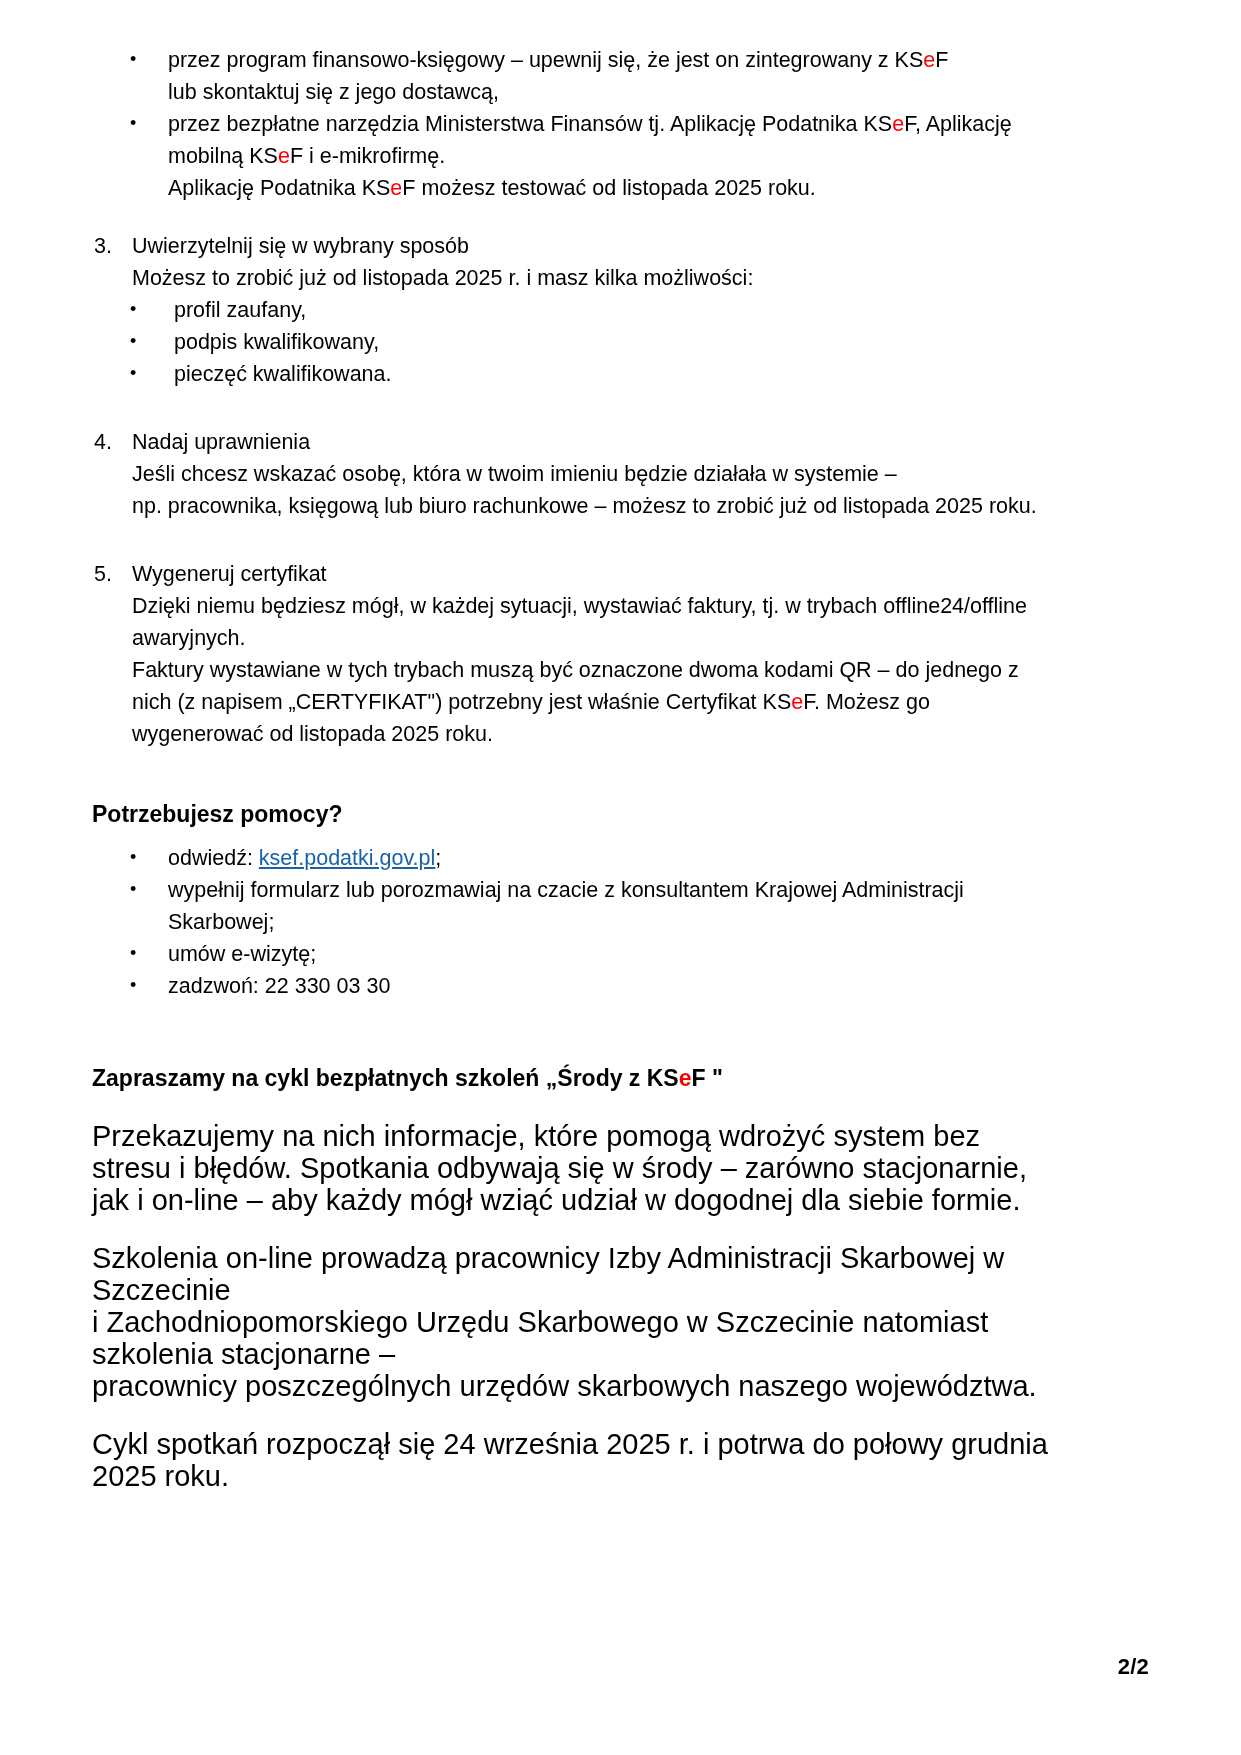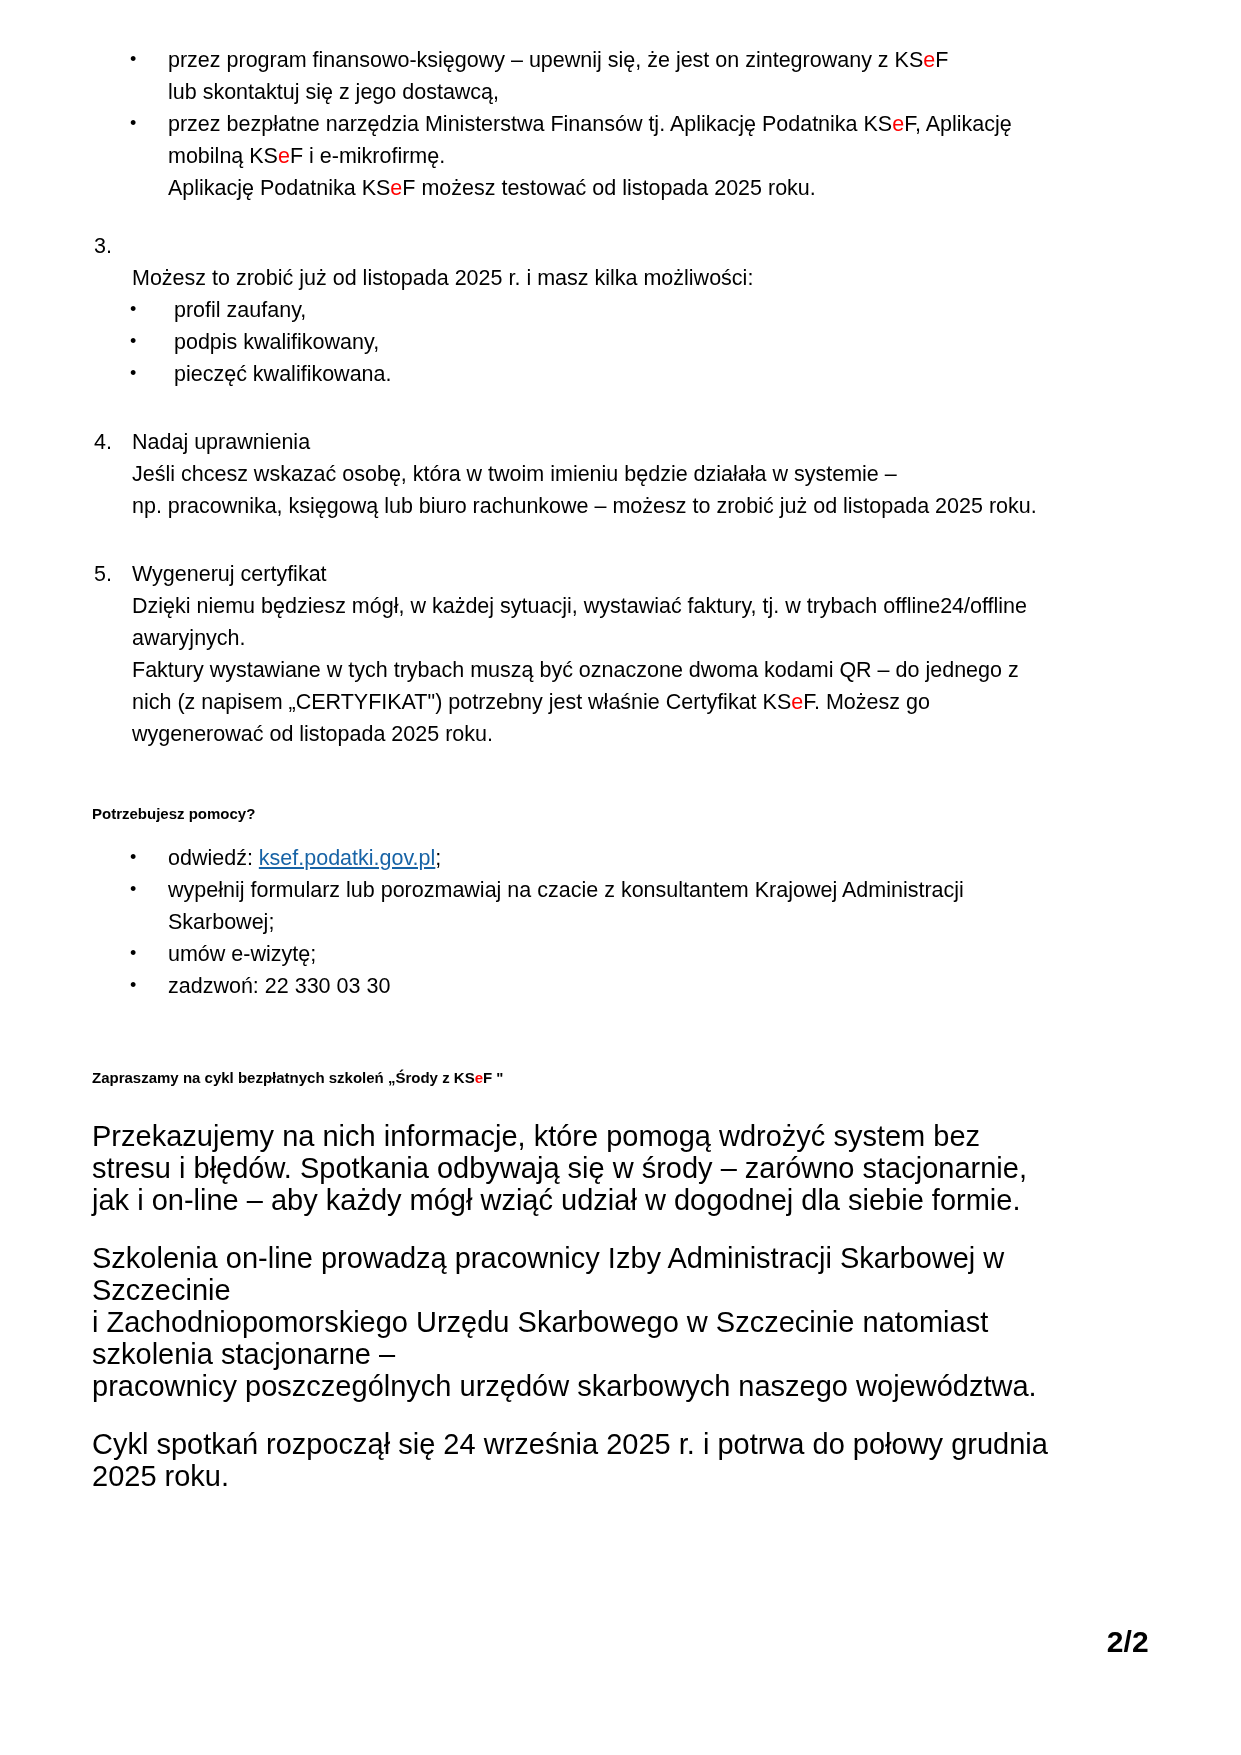--- a/index.html
+++ b/index.html
@@ -73,42 +73,42 @@
     padding-left: 6px;
   }
 
   b, .b { font-weight: normal; }
   .red { color: #FF0000; }
   .link {
     color: #1763A6;
   }
 
   h2.section-title {
-    font-size: 15px;
+    font-size: 23px;
     font-weight: bold;
     line-height: 32px;
     margin: 0;
   }
 
   .gap-sm { height: 12px; }
   .gap-md { height: 26px; }
   .gap-lg { height: 36px; }
   .gap-xl { height: 48px; }
 
   p.para {
     margin: 0;
     font-size: 29px;
     line-height: 32px;
   }
 
   .footer {
     position: absolute;
     right: 92px;
-    bottom: 96px;
-    font-size: 30px;
+    bottom: 75px;
+    font-size: 22px;
     font-weight: bold;
     letter-spacing: 0.2px;
   }
 
   .bullet-glyph {
     display: inline-block;
     transform: translateY(-1px);
   }
 </style>
 </head>
@@ -129,21 +129,21 @@
         <span class="body-cell"><b><span>przez bezpłatne narzędzia Ministerstwa Finansów tj. Aplikację Podatnika KS</span><span class="red">e</span><span>F, Aplikację</span> <span>mobilną KS</span><span class="red">e</span><span>F i e-mikrofirmę.</span></b><br><span><span>Aplikację Podatnika </span><b><span>KS</span><span class="red">e</span><span>F</span></b><span> możesz testować od listopada 2025 roku.</span></span></span>
       </li>
 
     </ul>
 
     <div class="gap-md"></div>
 
     <div class="row step">
       <span class="marker">3.</span>
       <span class="body-cell">
-        <br>
+        <b>Uwierzytelnij się w wybrany sposób</b><br>
         <span>Możesz to zrobić już od listopada 2025 r. i masz kilka możliwości:</span>
       </span>
     </div>
 
     <ul class="bullets">
       <li class="row lvl2">
         <span class="marker"><span class="bullet-glyph">•</span></span>
         <span class="body-cell">profil zaufany,</span>
       </li>
       <li class="row lvl2">

